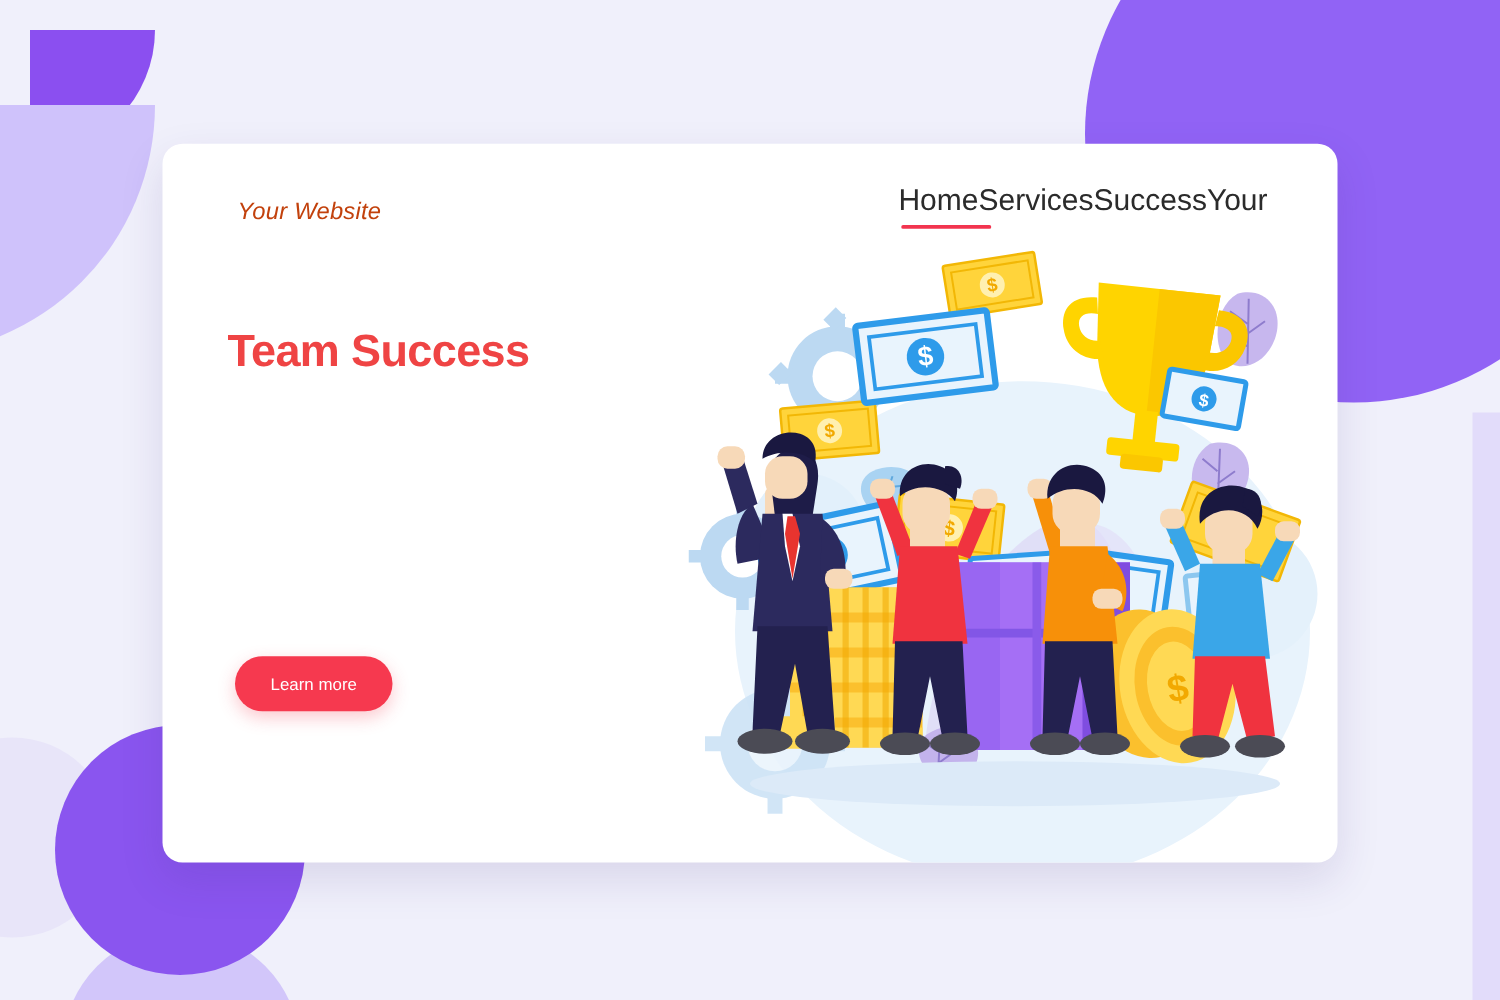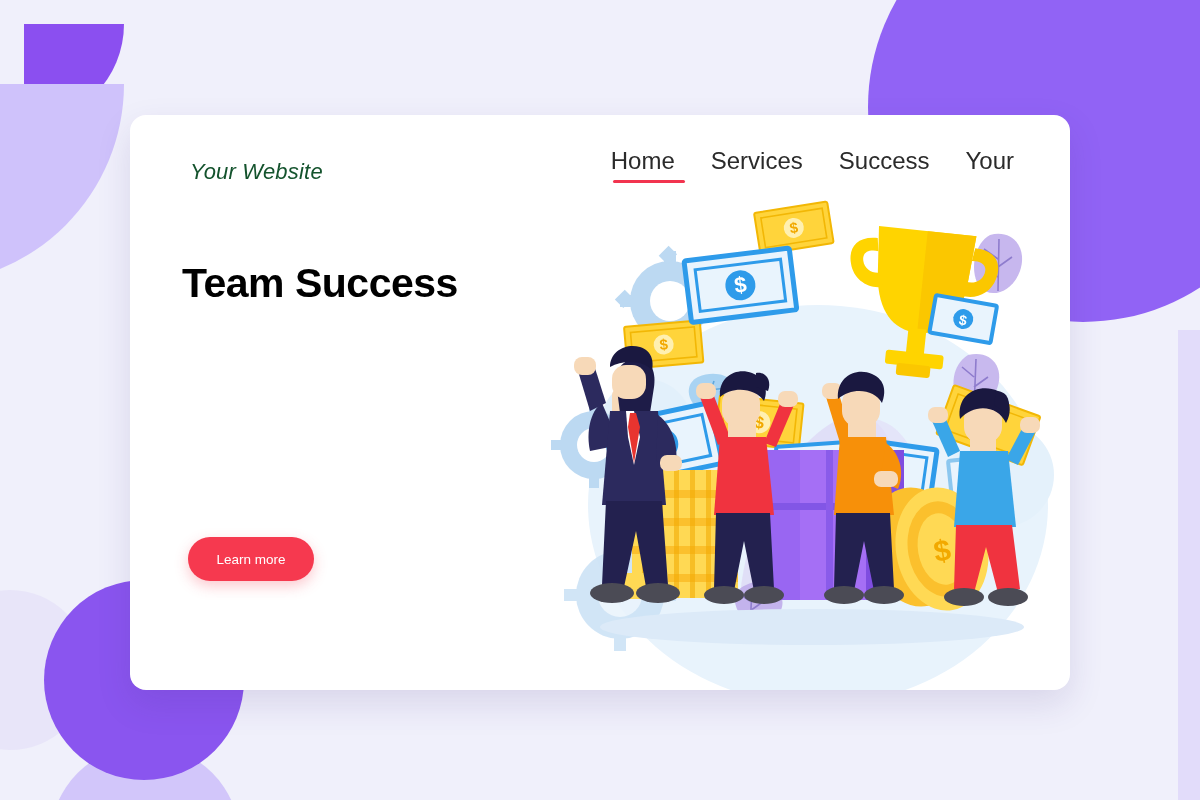--- a/index.html
+++ b/index.html
@@ -49,51 +49,50 @@
     position: absolute; left: 130px; top: 115px;
     width: 940px; height: 575px;
     background: #ffffff; border-radius: 16px;
     box-shadow: 0 14px 34px rgba(60,40,120,0.13);
     overflow: hidden;
   }
 
   
   .brand {
     position: absolute; left: 60px; top: 44px;
-    font-size: 22px; font-style: italic; font-weight: 400;
-    color: #14532d; letter-spacing: .2px; white-space: nowrap;
-  }
-  .nav { position: absolute; right: 56px; top: 32px; display: flex; align-items: center; gap: 36px; }
+    font-size: 19px; font-style: italic; font-weight: 400;
+    color: #c2410c; letter-spacing: .2px; white-space: nowrap;
+  }
+  .nav { position: absolute; right: 56px; top: 32px; display: flex; align-items: center; }
   .nav-item {
     position: relative; font-size: 24px; color: #2b2b2b;
     font-weight: 400; padding-bottom: 10px; cursor: pointer; white-space: nowrap;
   }
   .nav-item.active::after {
     content: ""; position: absolute; left: 2px; bottom: 2px;
     width: 72px; height: 3px; background: #f2344f; border-radius: 2px;
   }
 
   
   .headline {
     position: absolute; left: 52px; top: 145px;
-    font-size: 41px; font-weight: 700; color: #000000;
+    font-size: 36px; font-weight: 700; color: #ef4444;
     letter-spacing: -0.5px; white-space: nowrap; text-align: center;
   }
   .body-copy {
     position: absolute; left: 56px; top: 215px; width: 320px;
     font-size: 11.5px; line-height: 2.15; color: #5a5a77;
   }
   .cta {
     position: absolute; left: 58px; top: 410px;
     width: 126px; height: 44px; border: none; border-radius: 24px;
     background: #f6394f; color: #ffffff;
     font-family: "Liberation Sans", sans-serif;
     font-size: 13.5px; cursor: pointer;
     box-shadow: 0 5px 14px rgba(246,57,79,0.28);
-    margin-top: 12px;
   }
 
   
   .illus { position: absolute; left: 420px; top: 60px; width: 520px; height: 520px; }
   .illus svg { width: 100%; height: 100%; display: block; }
 
   
   .footer { position: absolute; left: 0; top: 700px; width: 1200px; height: 100px; }
 </style>
 </head>

